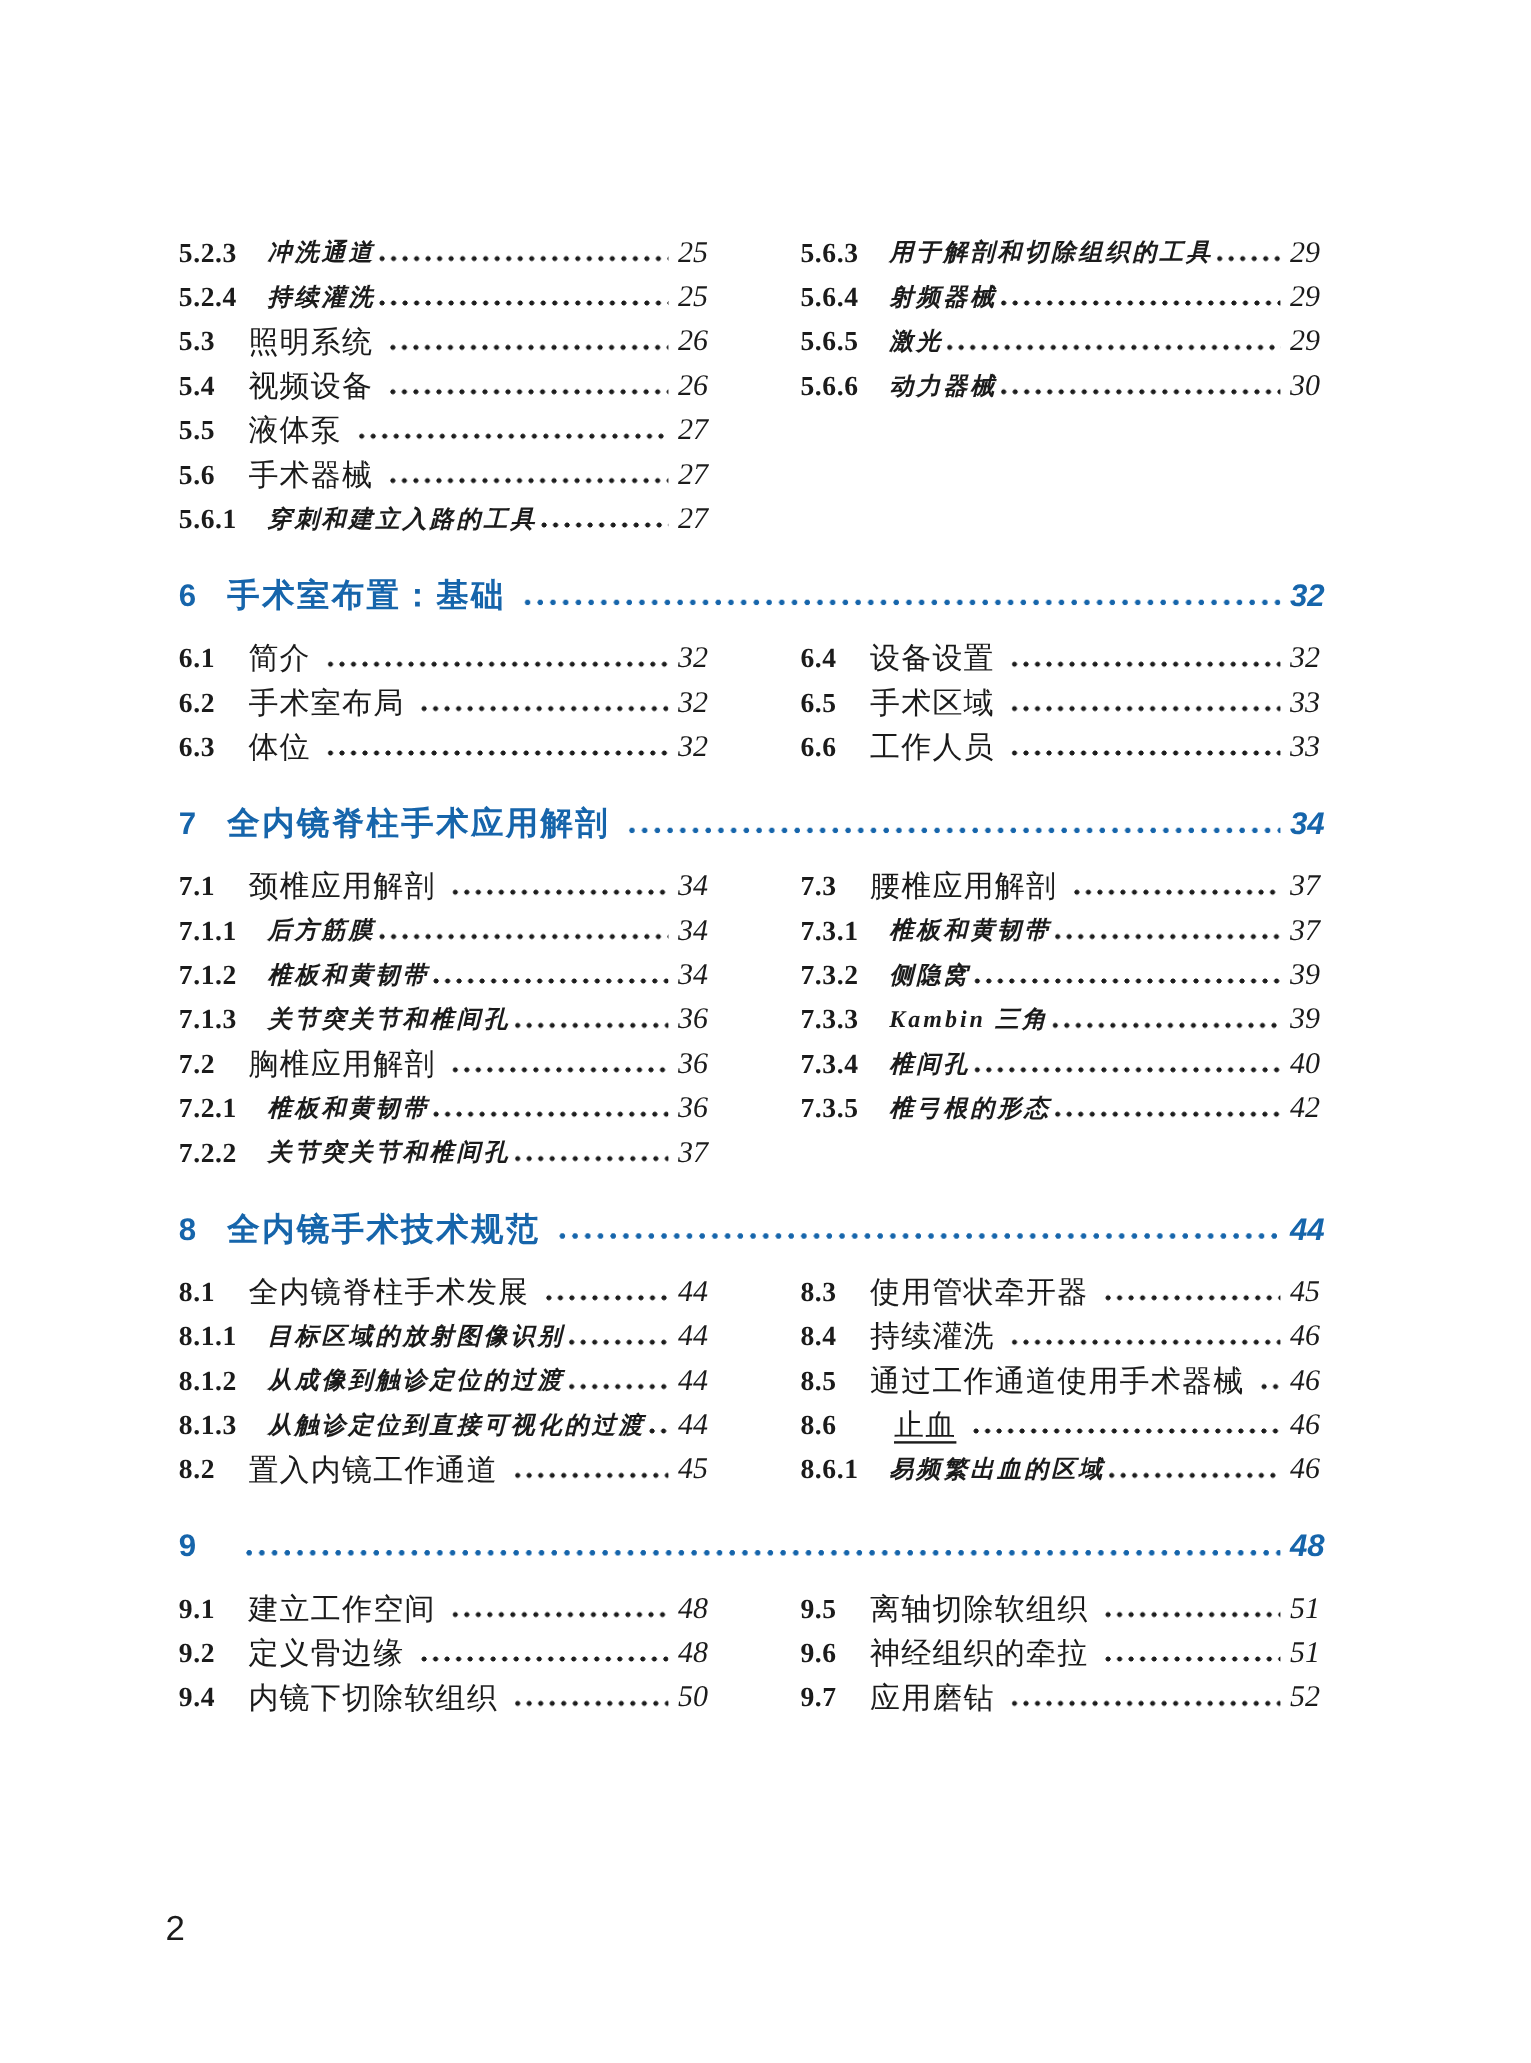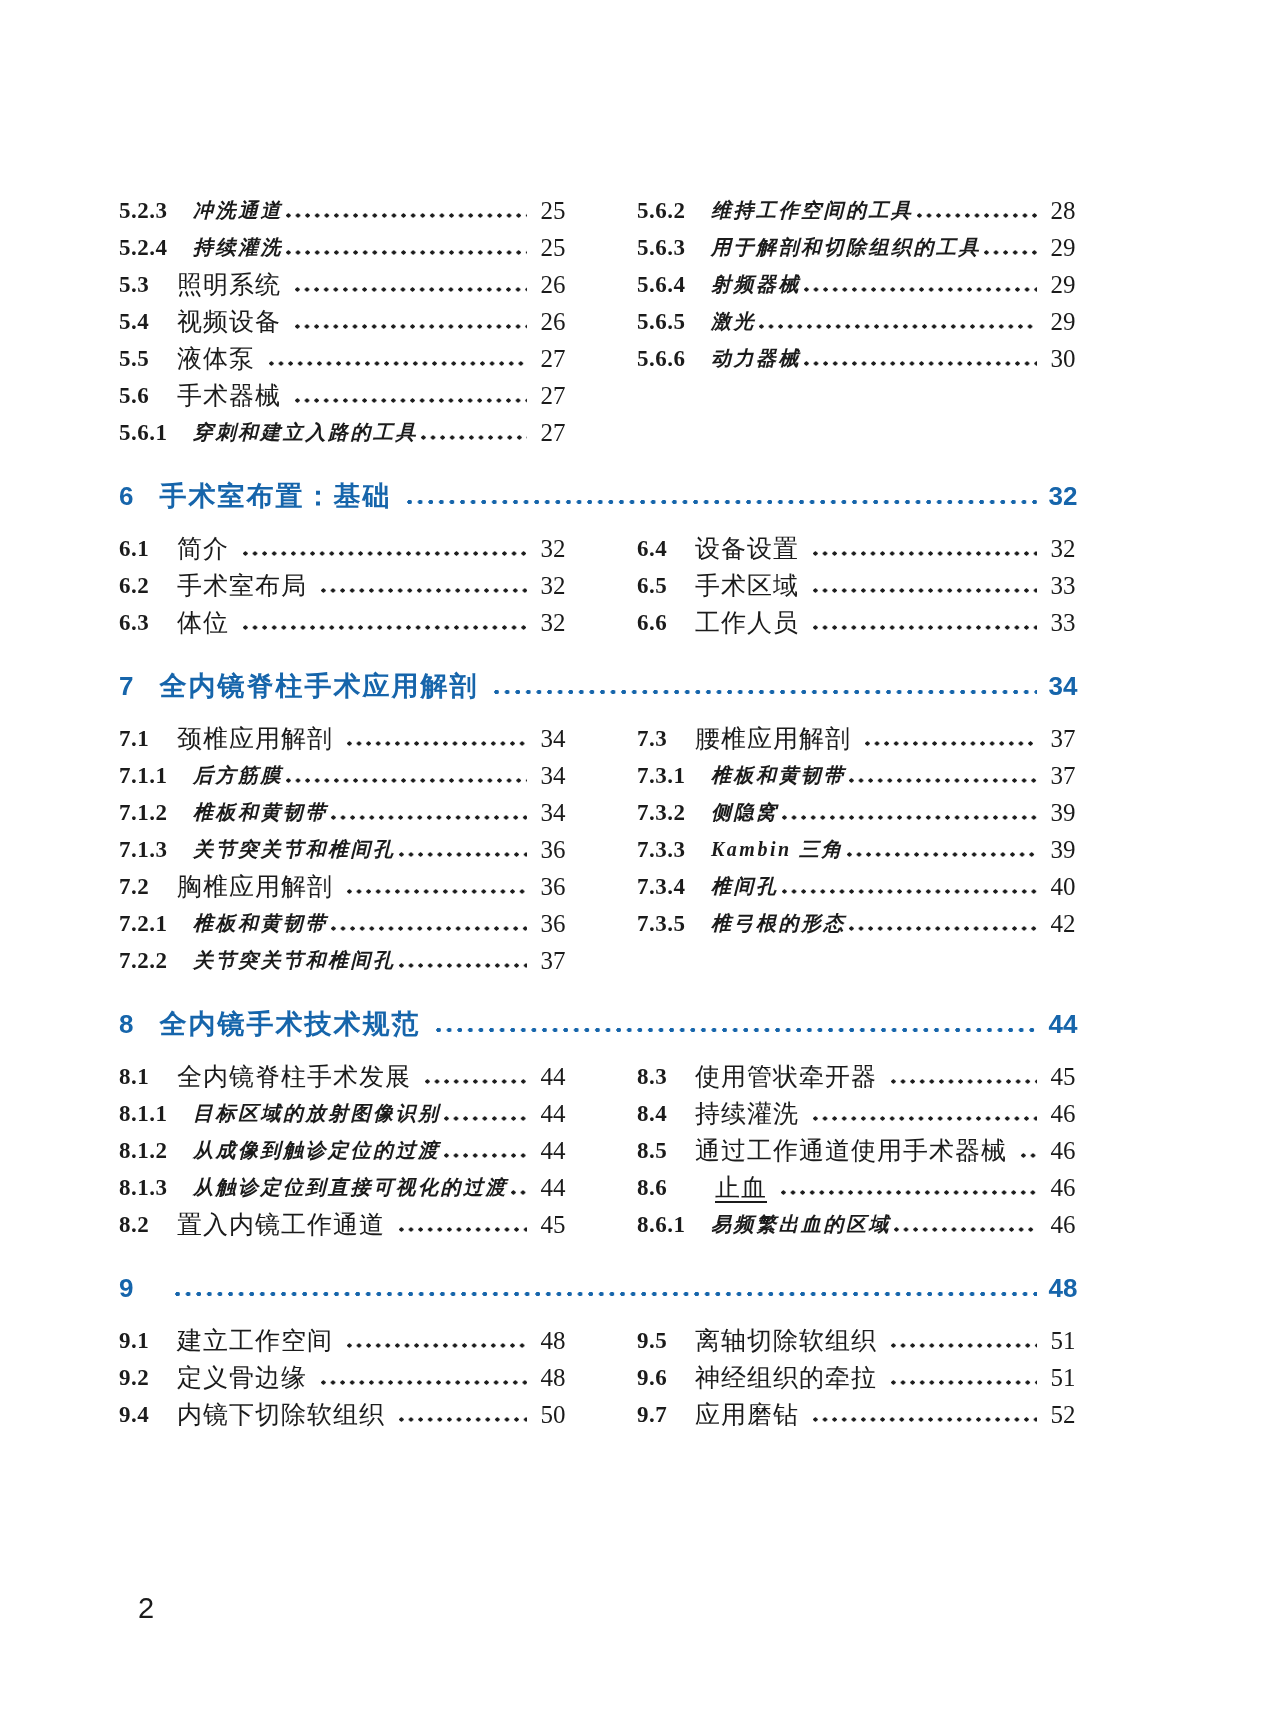--- a/index.html
+++ b/index.html
@@ -5,21 +5,21 @@
   :root { --accent:#1665ab; --ink:#1b1b1b; }
   * { box-sizing:border-box; }
   html,body { margin:0; padding:0; }
   body {
     width:1276px; height:1719px; background:#ffffff;
     font-family:"Liberation Serif","DejaVu Serif",serif;
     color:var(--ink);
     position:relative; overflow:hidden;
   }
   .content {
-    position:absolute; left:119px; top:180px; width:962px;
+    position:absolute; left:149px; top:180px; width:962px;
   }
   .toc-section { width:100%; }
   .cols {
     display:grid; grid-template-columns:452px 444px; column-gap:66px;
     margin-top:12px;
   }
   .col { min-width:0; }
   
   .row {
     display:flex; align-items:center; height:37px; white-space:nowrap;
@@ -35,21 +35,21 @@
     font-style:italic; font-size:20px; letter-spacing:2.5px; font-weight:600;
   }
   .title.u { text-decoration:underline; text-underline-offset:5px;margin-left:20px; }
   .dots {
     flex:1 1 auto; height:5px; margin:0 8px 0 14px; transform:translateY(5px);
     color:#1c1c1c; min-width:12px;
     background-image:radial-gradient(circle at 2.4px 2.5px, currentColor 1.9px, transparent 2.3px);
     background-size:9.6px 5px; background-repeat:repeat-x; background-position:left center;
   }
   .l3 .dots { margin-left:3px; }
-  .pg { flex:none; min-width:36px; text-align:center; font-size:25px; }
+  .pg { flex:none; min-width:36px; text-align:left; font-size:25px;font-style:italic; }
   
   .sec-header {
     display:flex; align-items:center; height:44px; margin:23px 0 10px;
     color:var(--accent); font-weight:bold;
     font-family:"Liberation Sans","DejaVu Sans",sans-serif;
     font-size:27px; white-space:nowrap;
   }
   .sec-header .num {
     font-size:26px; min-width:0; margin-right:26px; letter-spacing:0;
   }
@@ -113,26 +113,20 @@
             </div>
             <div class="row l3">
               <span class="num">5.6.1</span>
               <span class="title">穿刺和建立入路的工具</span>
               <span class="dots"></span>
               <span class="pg">27</span>
             </div>
           </div>
           <div class="col">
             <div class="row l3">
-              <span class="num">5.6.2</span>
-              <span class="title">维持工作空间的工具</span>
-              <span class="dots"></span>
-              <span class="pg">28</span>
-            </div>
-            <div class="row l3">
               <span class="num">5.6.3</span>
               <span class="title">用于解剖和切除组织的工具</span>
               <span class="dots"></span>
               <span class="pg">29</span>
             </div>
             <div class="row l3">
               <span class="num">5.6.4</span>
               <span class="title">射频器械</span>
               <span class="dots"></span>
               <span class="pg">29</span>

